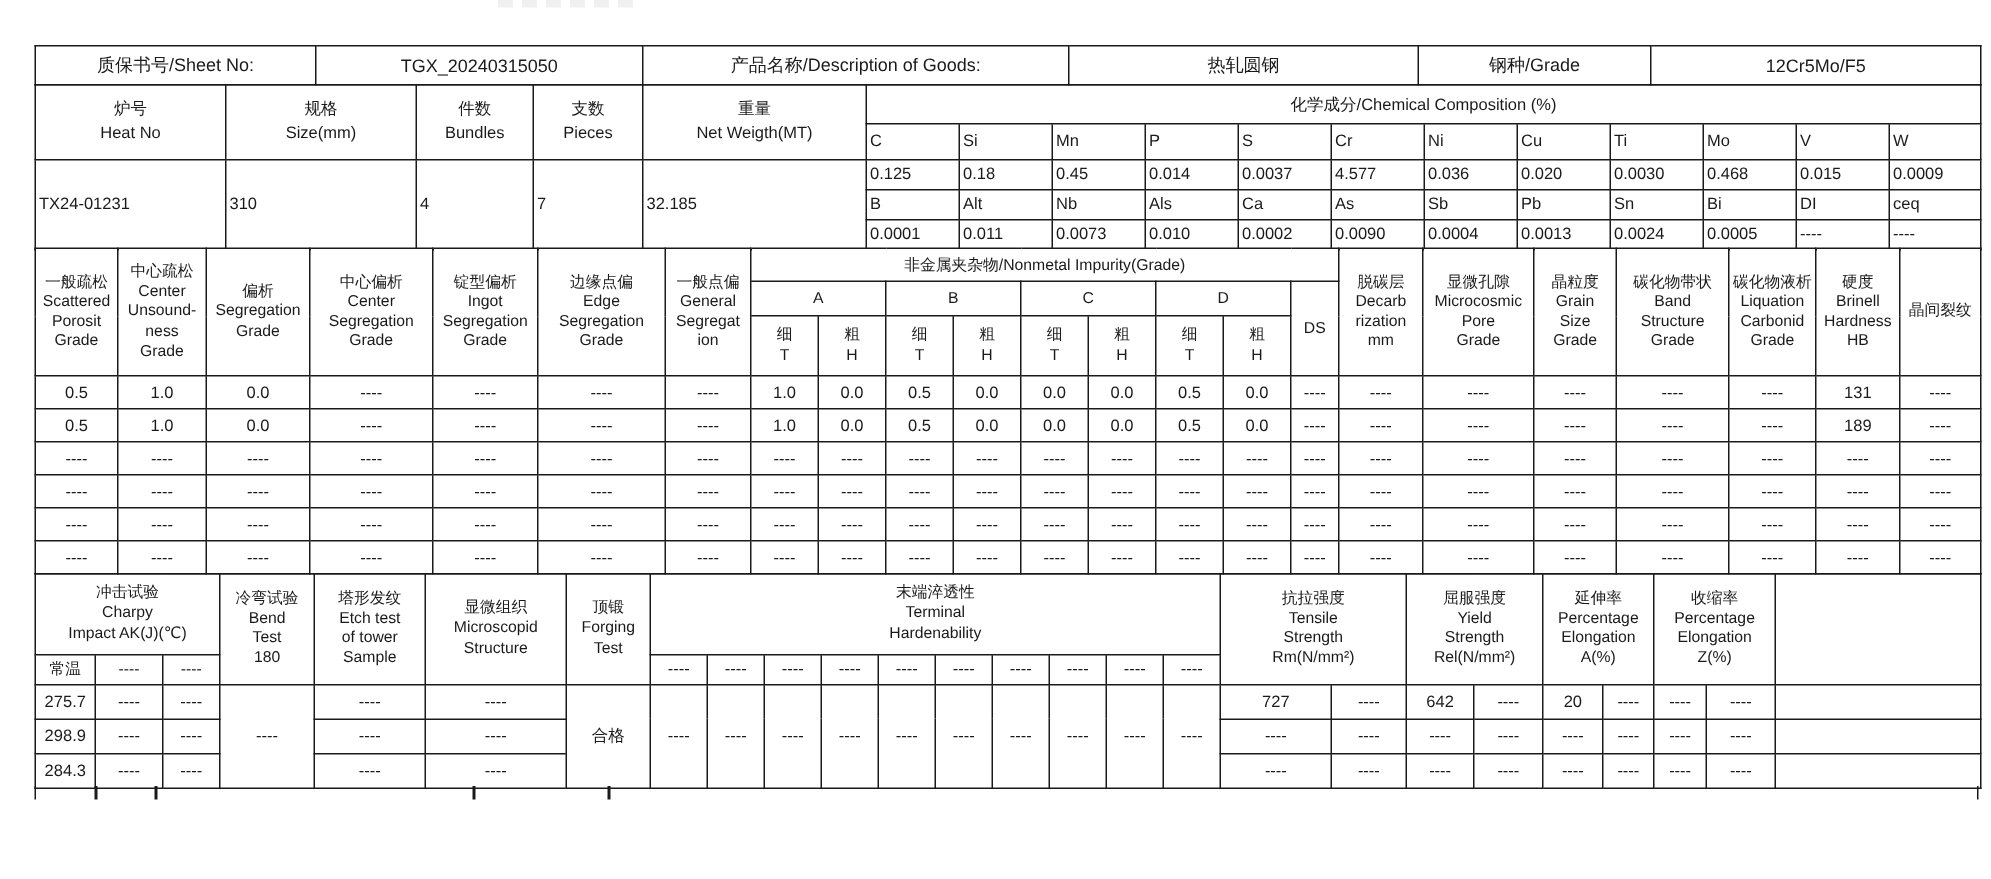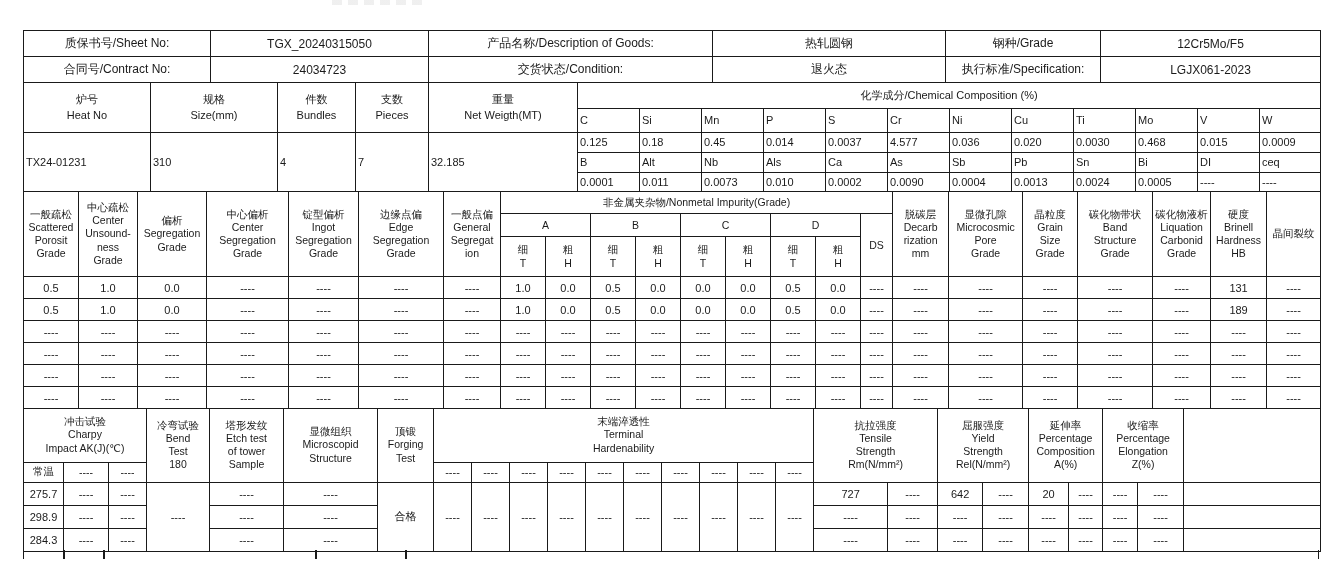--- a/index.html
+++ b/index.html
@@ -57,28 +57,20 @@
       </colgroup>
     <tbody>
         <tr style="height:25px">
       <td>质保书号/Sheet No:</td>
       <td>TGX_20240315050</td>
       <td>产品名称/Description of Goods:</td>
       <td>热轧圆钢</td>
       <td>钢种/Grade</td>
       <td>12Cr5Mo/F5</td>
     </tr>
-    <tr style="height:25px">
-      <td>合同号/Contract No:</td>
-      <td>24034723</td>
-      <td>交货状态/Condition:</td>
-      <td>退火态</td>
-      <td>执行标准/Specification:</td>
-      <td>LGJX061-2023</td>
-    </tr>
   </tbody>
     </table>
 
   <table class="heat">
     <colgroup>
       <col style="width:127px">
         <col style="width:127px">
         <col style="width:78px">
         <col style="width:73px">
         <col style="width:149px">
@@ -488,21 +480,21 @@
       <th colspan="2" rowspan="2" class="ml">抗拉强度
 Tensile
 Strength
 Rm(N/mm²)</th>
       <th colspan="2" rowspan="2" class="ml">屈服强度
 Yield
 Strength
 Rel(N/mm²)</th>
       <th colspan="2" rowspan="2" class="ml">延伸率
 Percentage
-Composition
+Elongation
 A(%)</th>
       <th colspan="2" rowspan="2" class="ml">收缩率
 Percentage
 Elongation
 Z(%)</th>
       <th rowspan="2"></th>
     </tr>
     <tr style="height:20px">
       <th>常温</th>
       <th>----</th>

